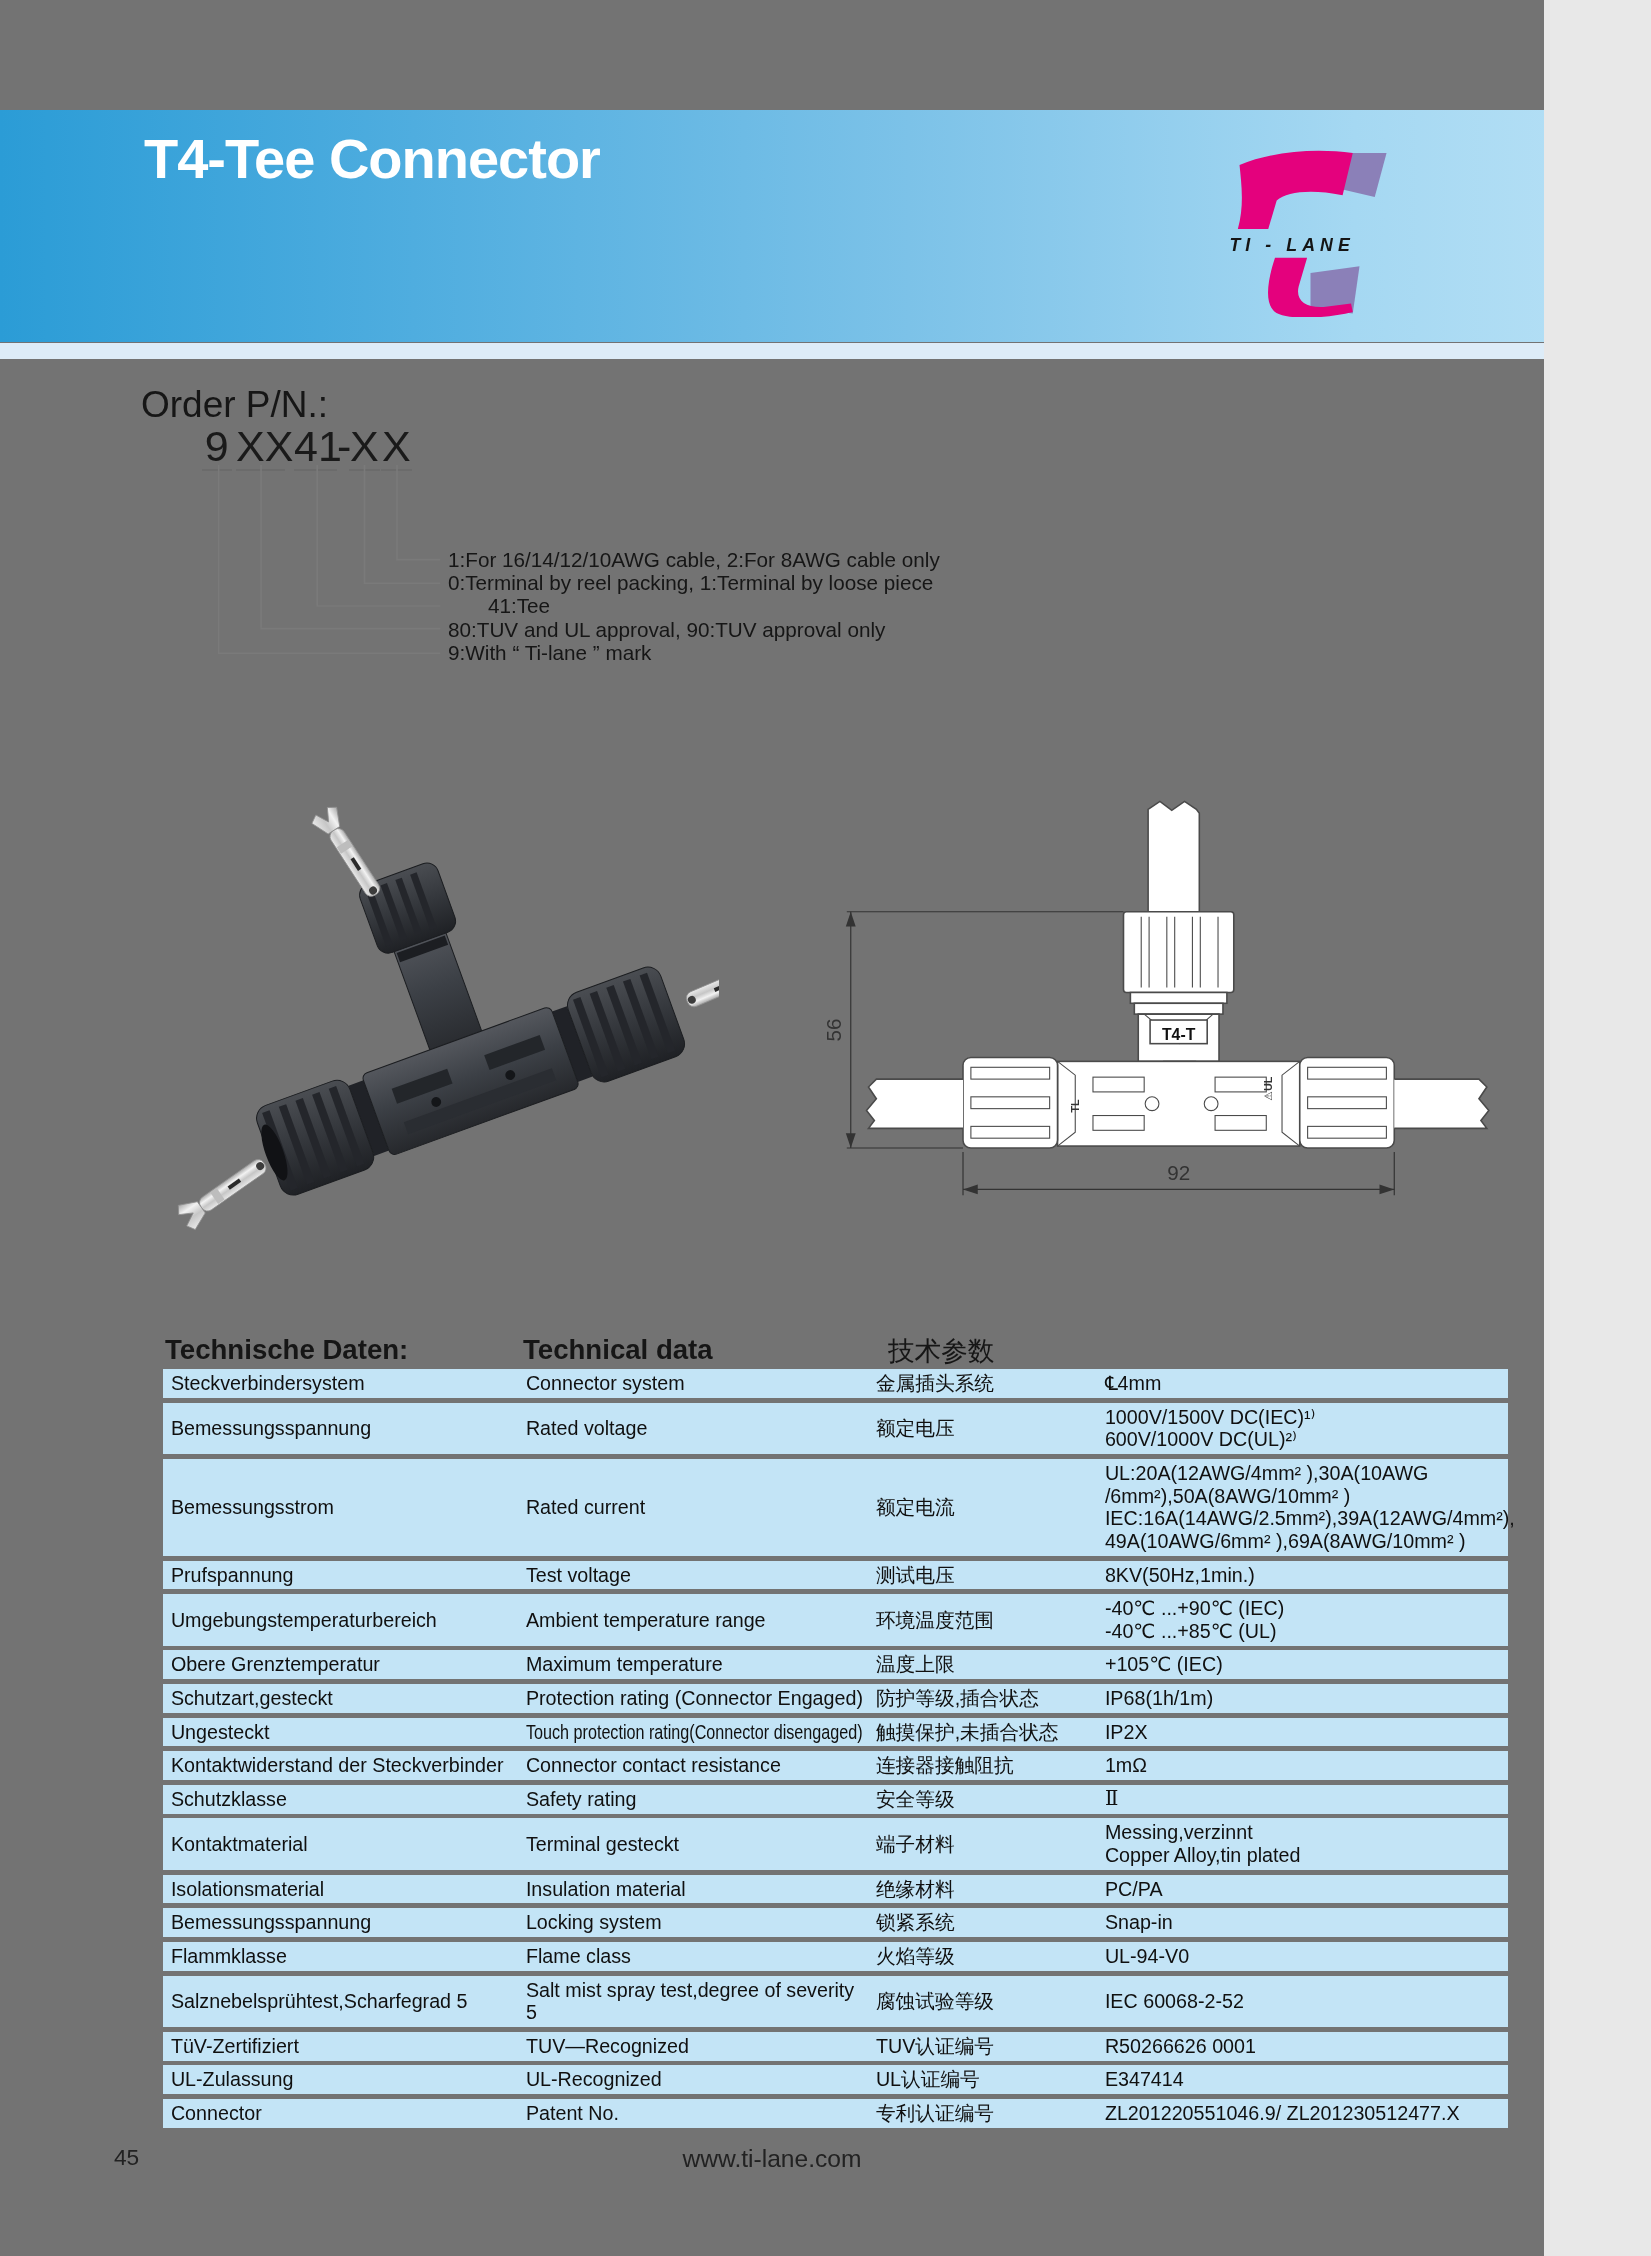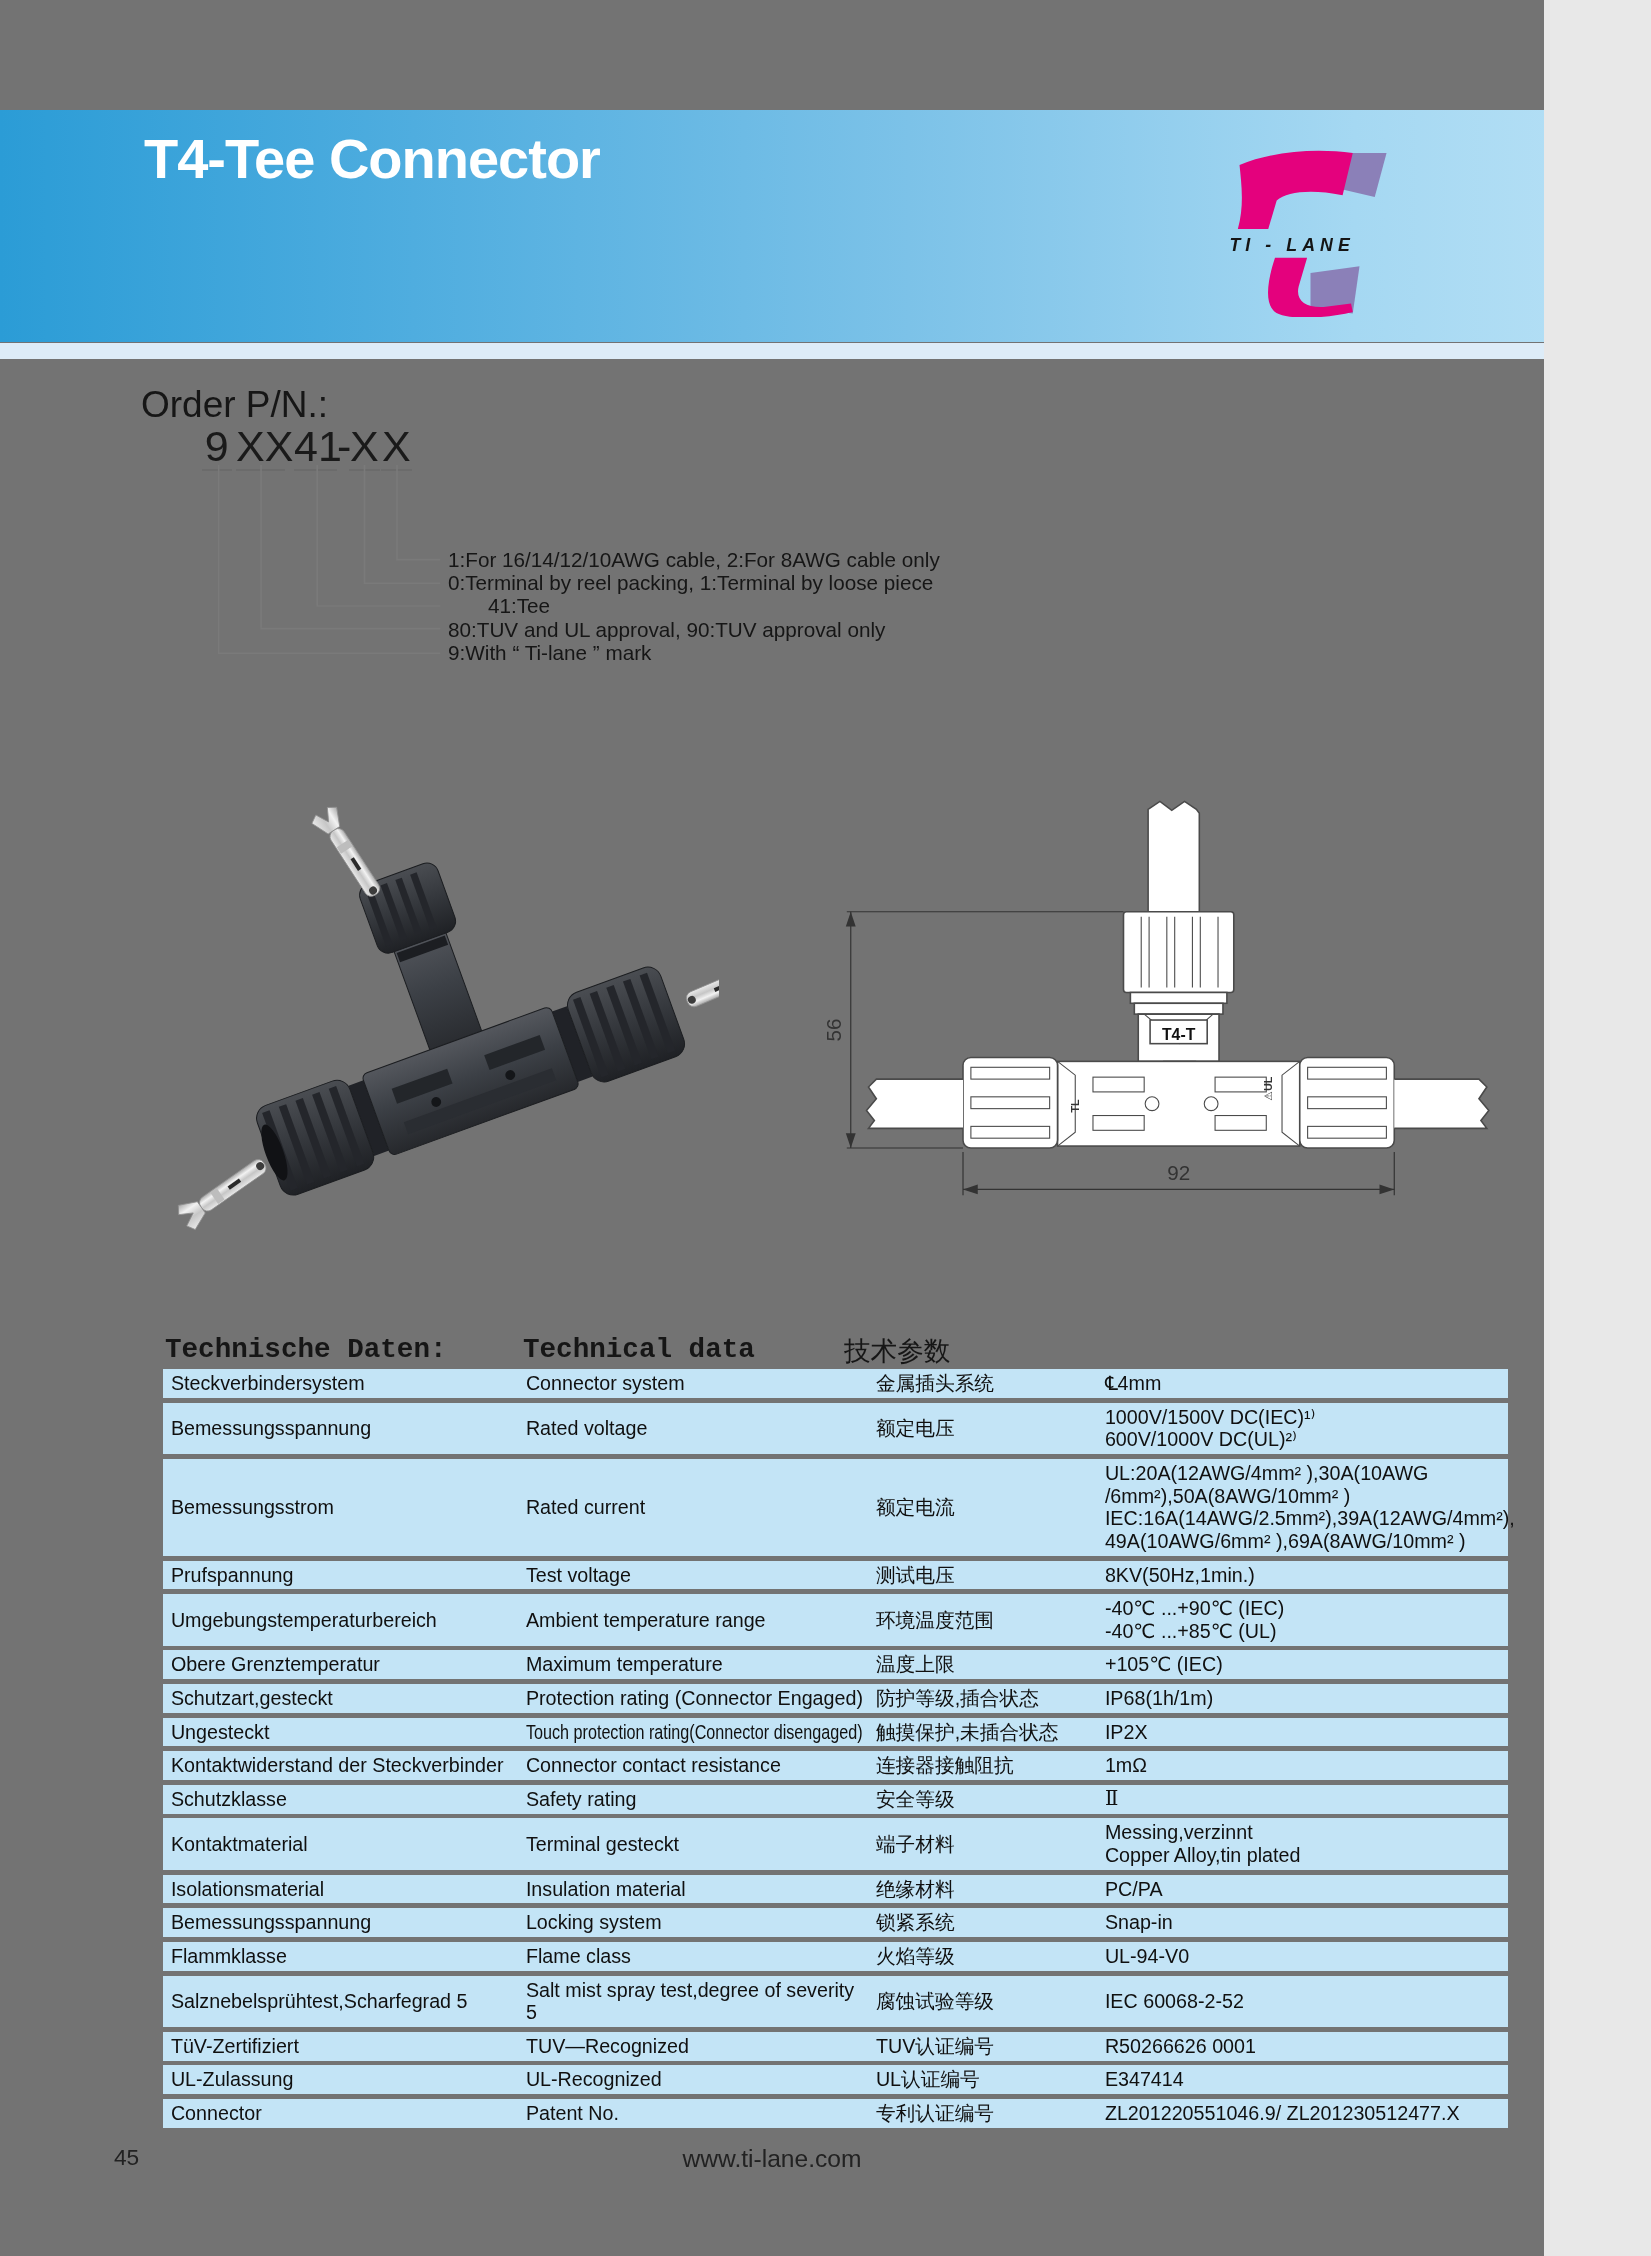--- a/index.html
+++ b/index.html
@@ -20,21 +20,21 @@
           text-align:center;border-bottom:2px solid #6b6b6b;line-height:45px;}
   .pn-dash{position:absolute;top:424px;height:45px;font-size:43px;color:#1a1a1a;line-height:45px;}
   .callout-lines{position:absolute;left:197px;top:463px;}
   .callout-text{position:absolute;left:448px;font-size:20.7px;line-height:23.6px;color:#161616;white-space:nowrap;}
 
   
   .photo-svg{position:absolute;left:167px;top:766px;}
   .draw-svg{position:absolute;left:813px;top:766px;}
 
   
-  .tbl-head{position:absolute;font-weight:bold;font-size:27.6px;color:#161616;font-family:Liberation Mono, monospace;}
+  .tbl-head{position:absolute;font-weight:bold;font-size:27.6px;color:#161616;}
   .tbl-head.zh{font-weight:normal;font-size:26.6px;}
   .spec-rows{position:absolute;left:163px;top:1369px;width:1345px;}
   .srow{display:grid;grid-template-columns:355px 350px 229px auto;background:#c3e4f6;margin-bottom:4.9px;}
   .cell{display:flex;flex-direction:column;justify-content:center;padding:3px 0 3px 7.9px;
         font-size:19.7px;line-height:22.7px;color:#101010;}
   .cell .cond{display:inline-block;transform:scaleX(.82);transform-origin:left center;white-space:nowrap;}
   .cell.val .vline{line-height:22.7px;white-space:nowrap;}
   .cell.val.serif{font-family:"DejaVu Serif","Liberation Serif",serif;}
 
   
@@ -204,21 +204,21 @@
       <path d="M152,430 L167,425 L167,435 Z"></path>
         <path d="M590,430 L575,425 L575,435 Z"></path>
     </g>
     <text x="371" y="278" text-anchor="middle" font-size="16" font-weight="bold" fill="#111">T4-T</text>
     <text x="28" y="268" font-size="21" fill="#333" transform="rotate(-90 28 268)" text-anchor="middle">56</text>
     <text x="371" y="420" font-size="21" fill="#333" text-anchor="middle">92</text>
   </svg>
 
   <div class="tbl-head" style="left:165px;top:1334px;">Technische Daten:</div>
   <div class="tbl-head" style="left:523px;top:1334px;">Technical data</div>
-  <div class="tbl-head zh" style="left:844px;top:1333px;">技术参数</div>
+  <div class="tbl-head zh" style="left:888px;top:1333px;">技术参数</div>
   <div class="spec-rows">
       <div class="srow">
         <div class="cell de">Steckverbindersystem</div>
         <div class="cell en">Connector system</div>
         <div class="cell zh">金属插头系统</div>
         <div class="cell val">
           <div class="vline">℄4mm</div>
         </div>
       </div>
       <div class="srow">

